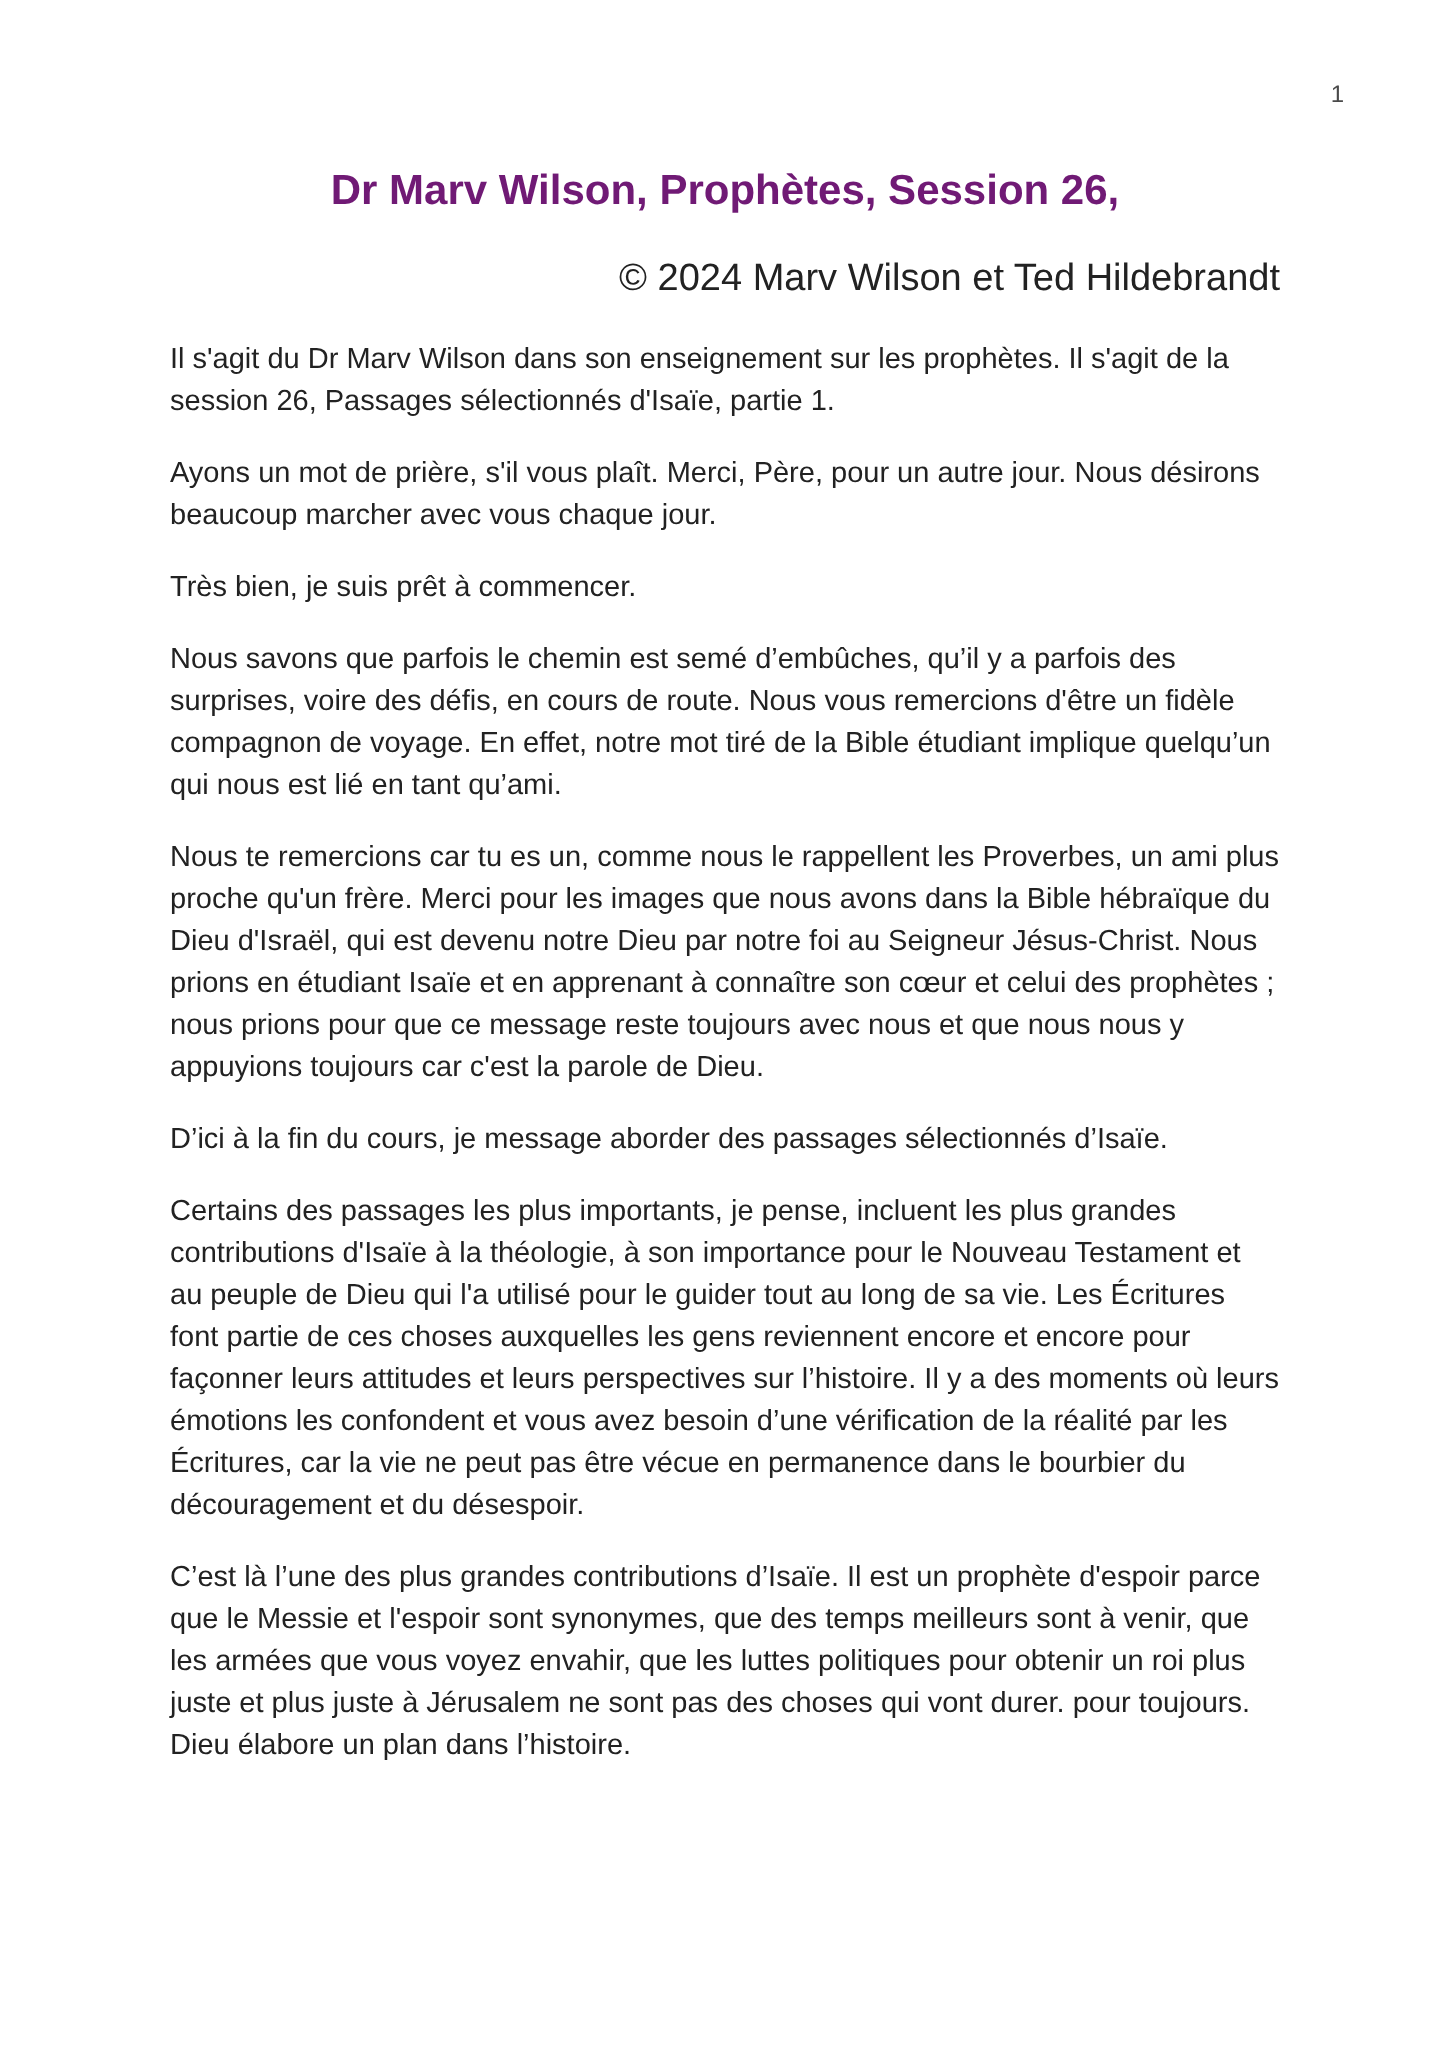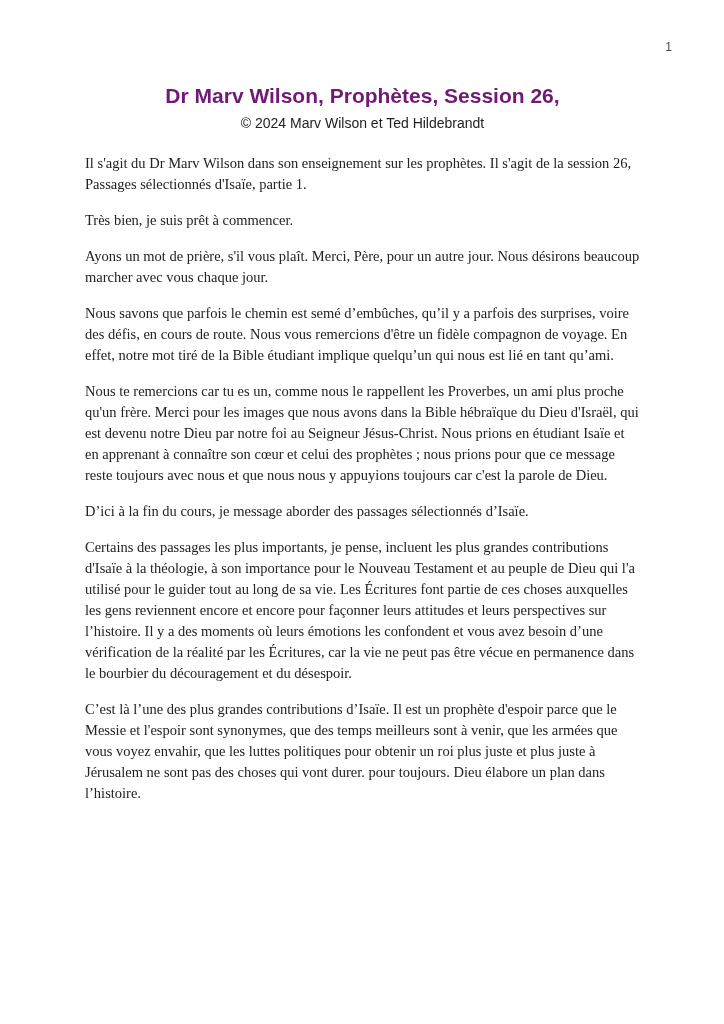--- a/index.html
+++ b/index.html
@@ -32,57 +32,56 @@
     text-align: center;
     font-size: 21px;
     font-weight: bold;
     line-height: 31px;
     color: #701a75;
   }
   .title .title-line {
     display: block;
   }
   .copyright {
-    text-align: center;
-    font-size: 14px;
+    text-align: right;
+    font-size: 19px;
     line-height: 18px;
-    margin-top: 3px;
+    margin-top: 20px;
     color: #222222;
   }
   .body-text {
     margin-top: 21px;
     font-size: 14.5px;
     line-height: 21px;
     text-align: left;
   }
   .body-text p {
     margin: 0 0 15px 0;
-    font-family: Liberation Serif, serif;
   }
   .body-text p:last-child {
     margin-bottom: 0;
   }
 </style>
 </head>
 <body>
 
 <div class="page">
 
   <div class="page-number">1</div>
 
   <h1 class="title">
     <span class="title-line">Dr Marv Wilson, Prophètes, Session 26,</span>
   </h1>
 
   <div class="copyright">© 2024 Marv Wilson et Ted Hildebrandt</div>
 
   <div class="body-text">
     <p>Il s'agit du Dr Marv Wilson dans son enseignement sur les prophètes. Il s'agit de la session 26, Passages sélectionnés d'Isaïe, partie 1.</p>
+    <p>Ayons un mot de prière, s'il vous plaît. Merci, Père, pour un autre jour. Nous désirons beaucoup marcher avec vous chaque jour.</p>
     <p>Très bien, je suis prêt à commencer.</p>
-    <p>Ayons un mot de prière, s'il vous plaît. Merci, Père, pour un autre jour. Nous désirons beaucoup marcher avec vous chaque jour.</p>
     <p>Nous savons que parfois le chemin est semé d’embûches, qu’il y a parfois des surprises, voire des défis, en cours de route. Nous vous remercions d'être un fidèle compagnon de voyage. En effet, notre mot tiré de la Bible étudiant implique quelqu’un qui nous est lié en tant qu’ami.</p>
     <p>Nous te remercions car tu es un, comme nous le rappellent les Proverbes, un ami plus proche qu'un frère. Merci pour les images que nous avons dans la Bible hébraïque du Dieu d'Israël, qui est devenu notre Dieu par notre foi au Seigneur Jésus-Christ. Nous prions en étudiant Isaïe et en apprenant à connaître son cœur et celui des prophètes ; nous prions pour que ce message reste toujours avec nous et que nous nous y appuyions toujours car c'est la parole de Dieu.</p>
     <p>D’ici à la fin du cours, je message aborder des passages sélectionnés d’Isaïe.</p>
     <p>Certains des passages les plus importants, je pense, incluent les plus grandes contributions d'Isaïe à la théologie, à son importance pour le Nouveau Testament et au peuple de Dieu qui l'a utilisé pour le guider tout au long de sa vie. Les Écritures font partie de ces choses auxquelles les gens reviennent encore et encore pour façonner leurs attitudes et leurs perspectives sur l’histoire. Il y a des moments où leurs émotions les confondent et vous avez besoin d’une vérification de la réalité par les Écritures, car la vie ne peut pas être vécue en permanence dans le bourbier du découragement et du désespoir.</p>
     <p>C’est là l’une des plus grandes contributions d’Isaïe. Il est un prophète d'espoir parce que le Messie et l'espoir sont synonymes, que des temps meilleurs sont à venir, que les armées que vous voyez envahir, que les luttes politiques pour obtenir un roi plus juste et plus juste à Jérusalem ne sont pas des choses qui vont durer. pour toujours. Dieu élabore un plan dans l’histoire.</p>
   </div>
 
 </div>
 
 </body></html>

